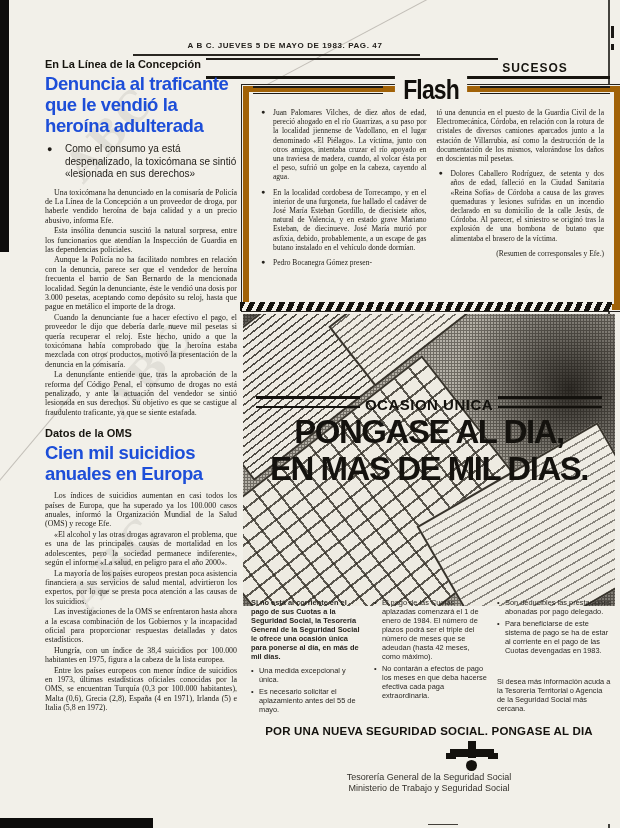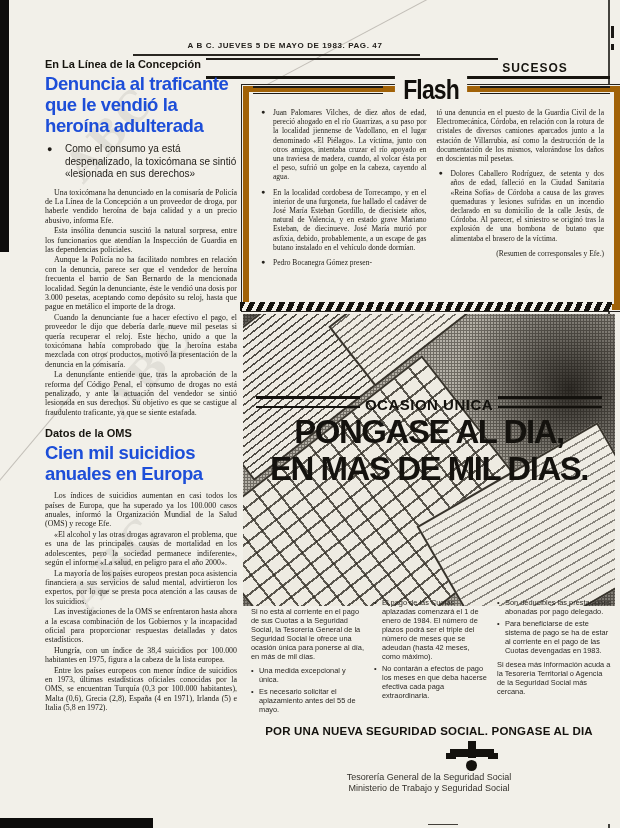--- a/index.html
+++ b/index.html
@@ -75,24 +75,24 @@
   .ad-kicker-row{position:absolute;left:8px;right:8px;top:82px;display:flex;align-items:flex-start;z-index:3;}
   .ad-rule{flex:1;height:7px;border-top:3px solid #13110d;border-bottom:2px solid #13110d;margin:0 5px;}
   .ad-kicker{font-family:"Liberation Sans",sans-serif;font-weight:bold;font-size:15px;
              letter-spacing:.5px;color:#13110d;white-space:nowrap;}
   .ad-headline{position:absolute;left:0;right:0;top:99px;text-align:center;z-index:3;
                font-family:"Liberation Sans",sans-serif;font-weight:bold;font-size:34px;line-height:37px;
                letter-spacing:-1.5px;color:#14120e;transform:scaleX(.97);}
   .ad-cols{position:absolute;left:8px;right:4px;top:284px;display:flex;gap:9px;
            font-family:"Liberation Sans",sans-serif;font-size:7.4px;line-height:9px;color:#2a2722;}
   .acol{flex:1;}
-  .ad-intro{margin:9px 0 5px 0;}
+  .ad-intro{margin:0 0 5px 0;font-weight:bold;}
   .abullet{position:relative;padding-left:8px;margin-bottom:3px;}
   .abullet::before{content:"•";position:absolute;left:0;top:0;}
-  .anote{margin-top:5px;}
+  .anote{margin-top:22px;}
   .ad-slogan{position:absolute;left:0;right:0;top:411px;text-align:center;z-index:3;
              font-family:"Liberation Sans",sans-serif;font-weight:bold;font-size:11.5px;
              letter-spacing:.2px;color:#14120e;}
   .ss-logo{position:absolute;left:203px;top:427px;width:52px;height:30px;}
   .ss-stem{position:absolute;left:22px;top:0;width:8px;height:17px;background:#14120e;}
   .ss-arms{position:absolute;left:4px;top:8px;width:44px;height:8px;background:#14120e;}
   .ss-armL{position:absolute;left:0;top:12px;width:10px;height:6px;background:#14120e;}
   .ss-armR{position:absolute;left:42px;top:12px;width:10px;height:6px;background:#14120e;}
   .ss-dot{position:absolute;left:20px;top:19px;width:11px;height:11px;border-radius:50%;background:#14120e;}
   .ad-footer{position:absolute;left:0;right:0;top:458px;text-align:center;

